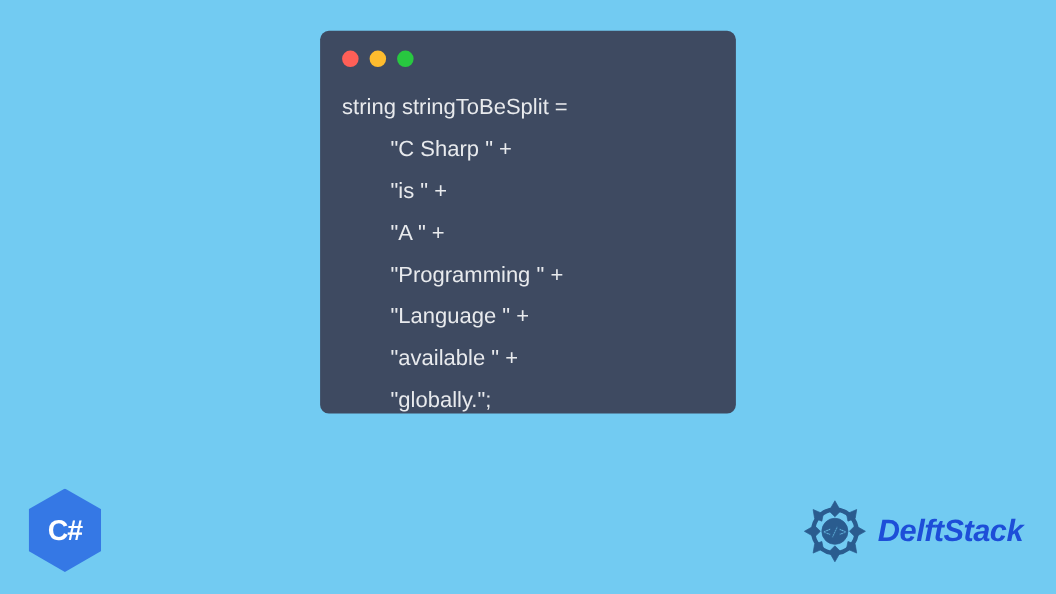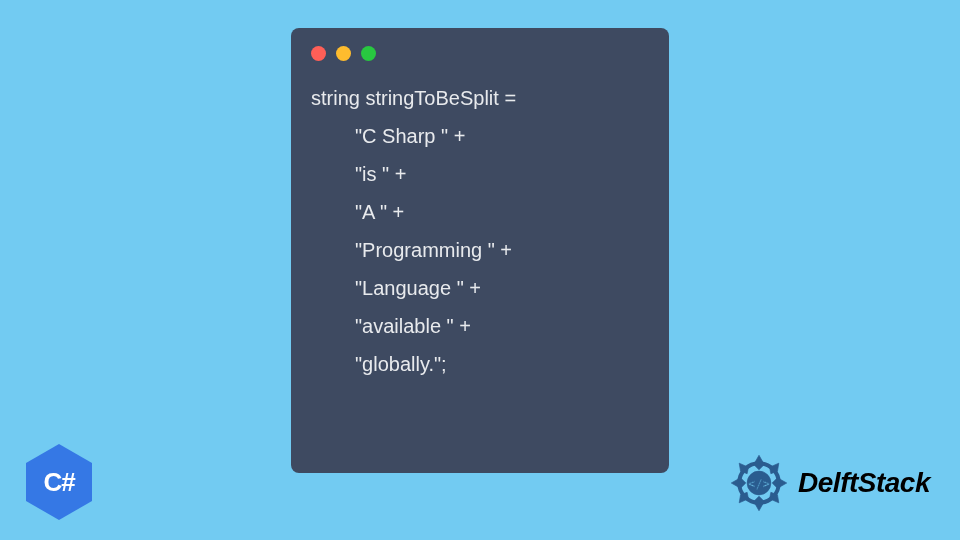--- a/index.html
+++ b/index.html
@@ -13,21 +13,21 @@
       background: #72cbf2;
       position: relative;
       font-family: Arial, Helvetica, sans-serif;
       overflow: hidden;
     }
     .code-window {
       position: absolute;
       top: 28px;
       left: 291px;
       width: 378px;
-      height: 445px;
+      height: 348px;
       background: #3e4a61;
       border-radius: 8px;
       padding: 18px 20px;
     }
     .window-dots {
       display: flex;
       gap: 10px;
       margin-bottom: 18px;
     }
     .dot {
@@ -86,21 +86,21 @@
       position: relative;
     }
     .delft-icon svg {
       width: 100%;
       height: 100%;
     }
     .delft-text {
       font-size: 28px;
       font-weight: 700;
       font-style: italic;
-      color: #000000;
+      color: #1d4ed8;
       letter-spacing: -0.5px;
       text-align: right;
     }
   </style>
 </head>
 <body>
 
 <div class="code-window">
   <div class="window-dots">
     <div class="dot dot-red"></div>

